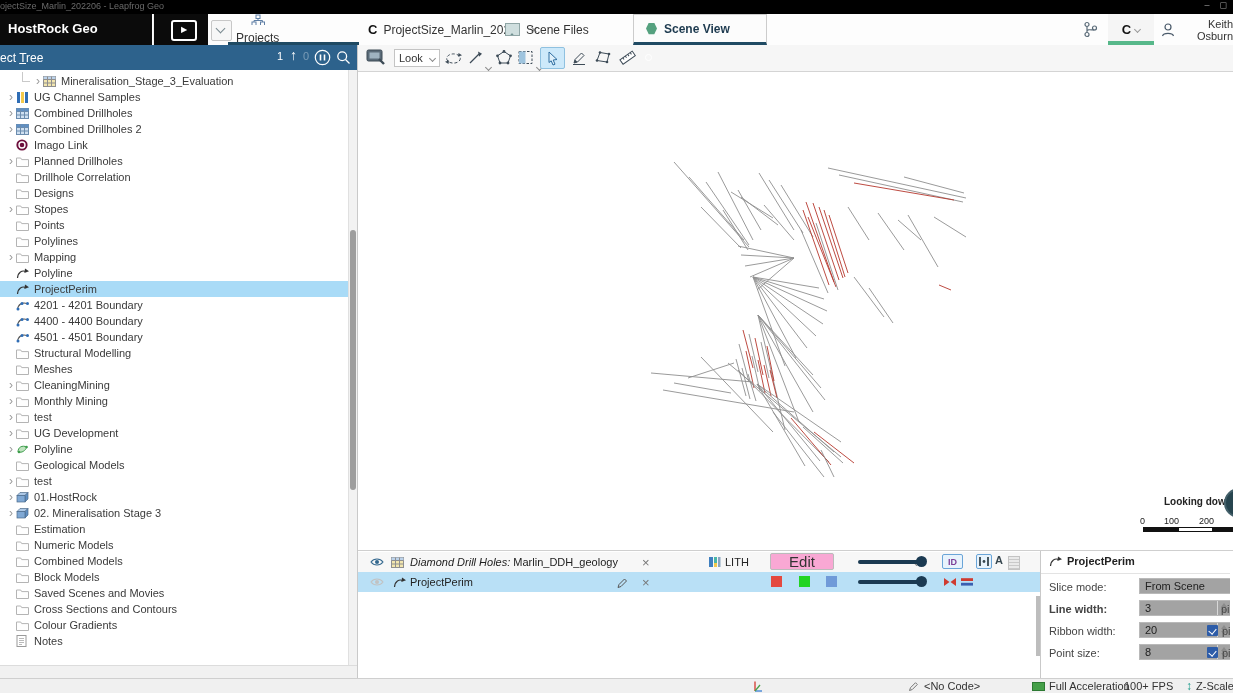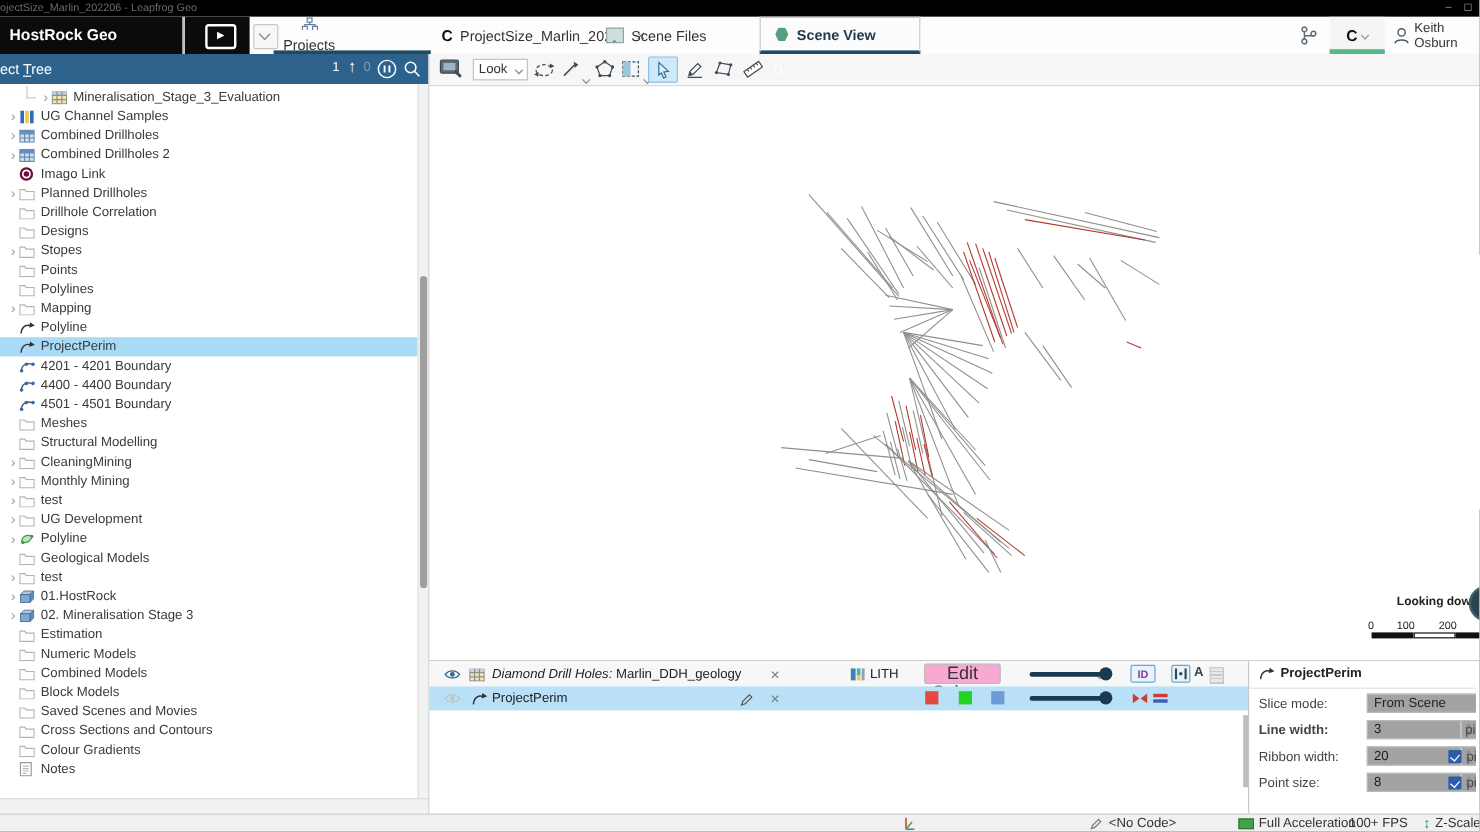--- a/index.html
+++ b/index.html
@@ -22,21 +22,21 @@
   .tab{position:absolute;top:0;height:31px;display:flex;align-items:center;gap:6px;font-size:12px;color:#333;white-space:nowrap;}
   .tab-underline{position:absolute;left:228px;top:28px;width:131px;height:3px;background:#1f4a63;}
   .tab-active{background:#fcfcfc;border:1px solid #ccc;border-bottom:3px solid #1f4a63;box-sizing:border-box;padding-left:12px;gap:7px;color:#1d3a4f;font-weight:bold;}
   .hexicon{width:11px;height:12px;background:#55a17f;clip-path:polygon(25% 3%,75% 3%,100% 50%,75% 97%,25% 97%,0 50%);}
   .closex{color:#8a8a8a;font-size:13px;margin-left:4px;}
   .imgicon{width:13px;height:11px;background:#cfdede;border:1px solid #8fa5a5;position:relative;overflow:hidden;}
   .imgicon::after{content:"";position:absolute;left:1px;top:4px;width:0;height:0;border:5px solid transparent;border-bottom:6px solid #6f8f8f;}
   .clogo{font-weight:bold;font-size:13px;color:#111;}
   .cbtn{position:absolute;left:1108px;top:0;width:46px;height:31px;background:#f5f5f5;display:flex;align-items:center;justify-content:center;gap:4px;}
   .cbtn .bar{position:absolute;left:0;bottom:0;width:100%;height:4px;background:#57b88a;}
-  .userbox{position:absolute;left:1160px;top:0;height:31px;display:flex;align-items:center;gap:5px;font-size:11px;color:#333;}
+  .userbox{position:absolute;left:1160px;top:0;height:31px;display:flex;align-items:center;gap:5px;font-size:11px;color:#333;text-align:right;}
   .branchbox{position:absolute;left:1083px;top:7px;}
   
   .main{position:absolute;left:0;top:45px;width:100%;height:633px;}
   
   .leftpane{position:absolute;left:0;top:0;width:357px;height:633px;background:#fff;}
   .tree-header{position:absolute;left:0;top:0;width:100%;height:25px;background:#2d628c;color:#fff;}
   .tree-header .ttl{position:absolute;left:0;top:6px;font-size:12px;white-space:nowrap;}
   .tree-header .ttl .mn{text-decoration:underline;}
   .th-count{position:absolute;right:74px;top:5px;font-size:11px;}
   .th-arrow{position:absolute;right:60px;top:2px;font-size:14px;}
@@ -407,31 +407,31 @@
             <span class="tlabel">4501 - 4501 Boundary</span>
           </div>
           <div class="trow">
             <span style="width:2px;flex:none;"></span>
             <span class="tarrow"></span>
             <span class="ticon">
               <svg width="13" height="11" viewBox="0 0 13 11">
                 <path d="M.5 2 h4.2 l1 1.6 h6.8 v6.9 H.5 z" fill="#fefefe" stroke="#b4b4b4"></path>
               </svg>
             </span>
+            <span class="tlabel">Structural Modelling</span>
+          </div>
+          <div class="trow">
+            <span style="width:2px;flex:none;"></span>
+            <span class="tarrow"></span>
+            <span class="ticon">
+              <svg width="13" height="11" viewBox="0 0 13 11">
+                <path d="M.5 2 h4.2 l1 1.6 h6.8 v6.9 H.5 z" fill="#fefefe" stroke="#b4b4b4"></path>
+              </svg>
+            </span>
             <span class="tlabel">Meshes</span>
-          </div>
-          <div class="trow">
-            <span style="width:2px;flex:none;"></span>
-            <span class="tarrow"></span>
-            <span class="ticon">
-              <svg width="13" height="11" viewBox="0 0 13 11">
-                <path d="M.5 2 h4.2 l1 1.6 h6.8 v6.9 H.5 z" fill="#fefefe" stroke="#b4b4b4"></path>
-              </svg>
-            </span>
-            <span class="tlabel">Structural Modelling</span>
           </div>
           <div class="trow">
             <span style="width:2px;flex:none;"></span>
             <span class="tarrow">›</span>
             <span class="ticon">
               <svg width="13" height="11" viewBox="0 0 13 11">
                 <path d="M.5 2 h4.2 l1 1.6 h6.8 v6.9 H.5 z" fill="#fefefe" stroke="#b4b4b4"></path>
               </svg>
             </span>
             <span class="tlabel">CleaningMining</span>

